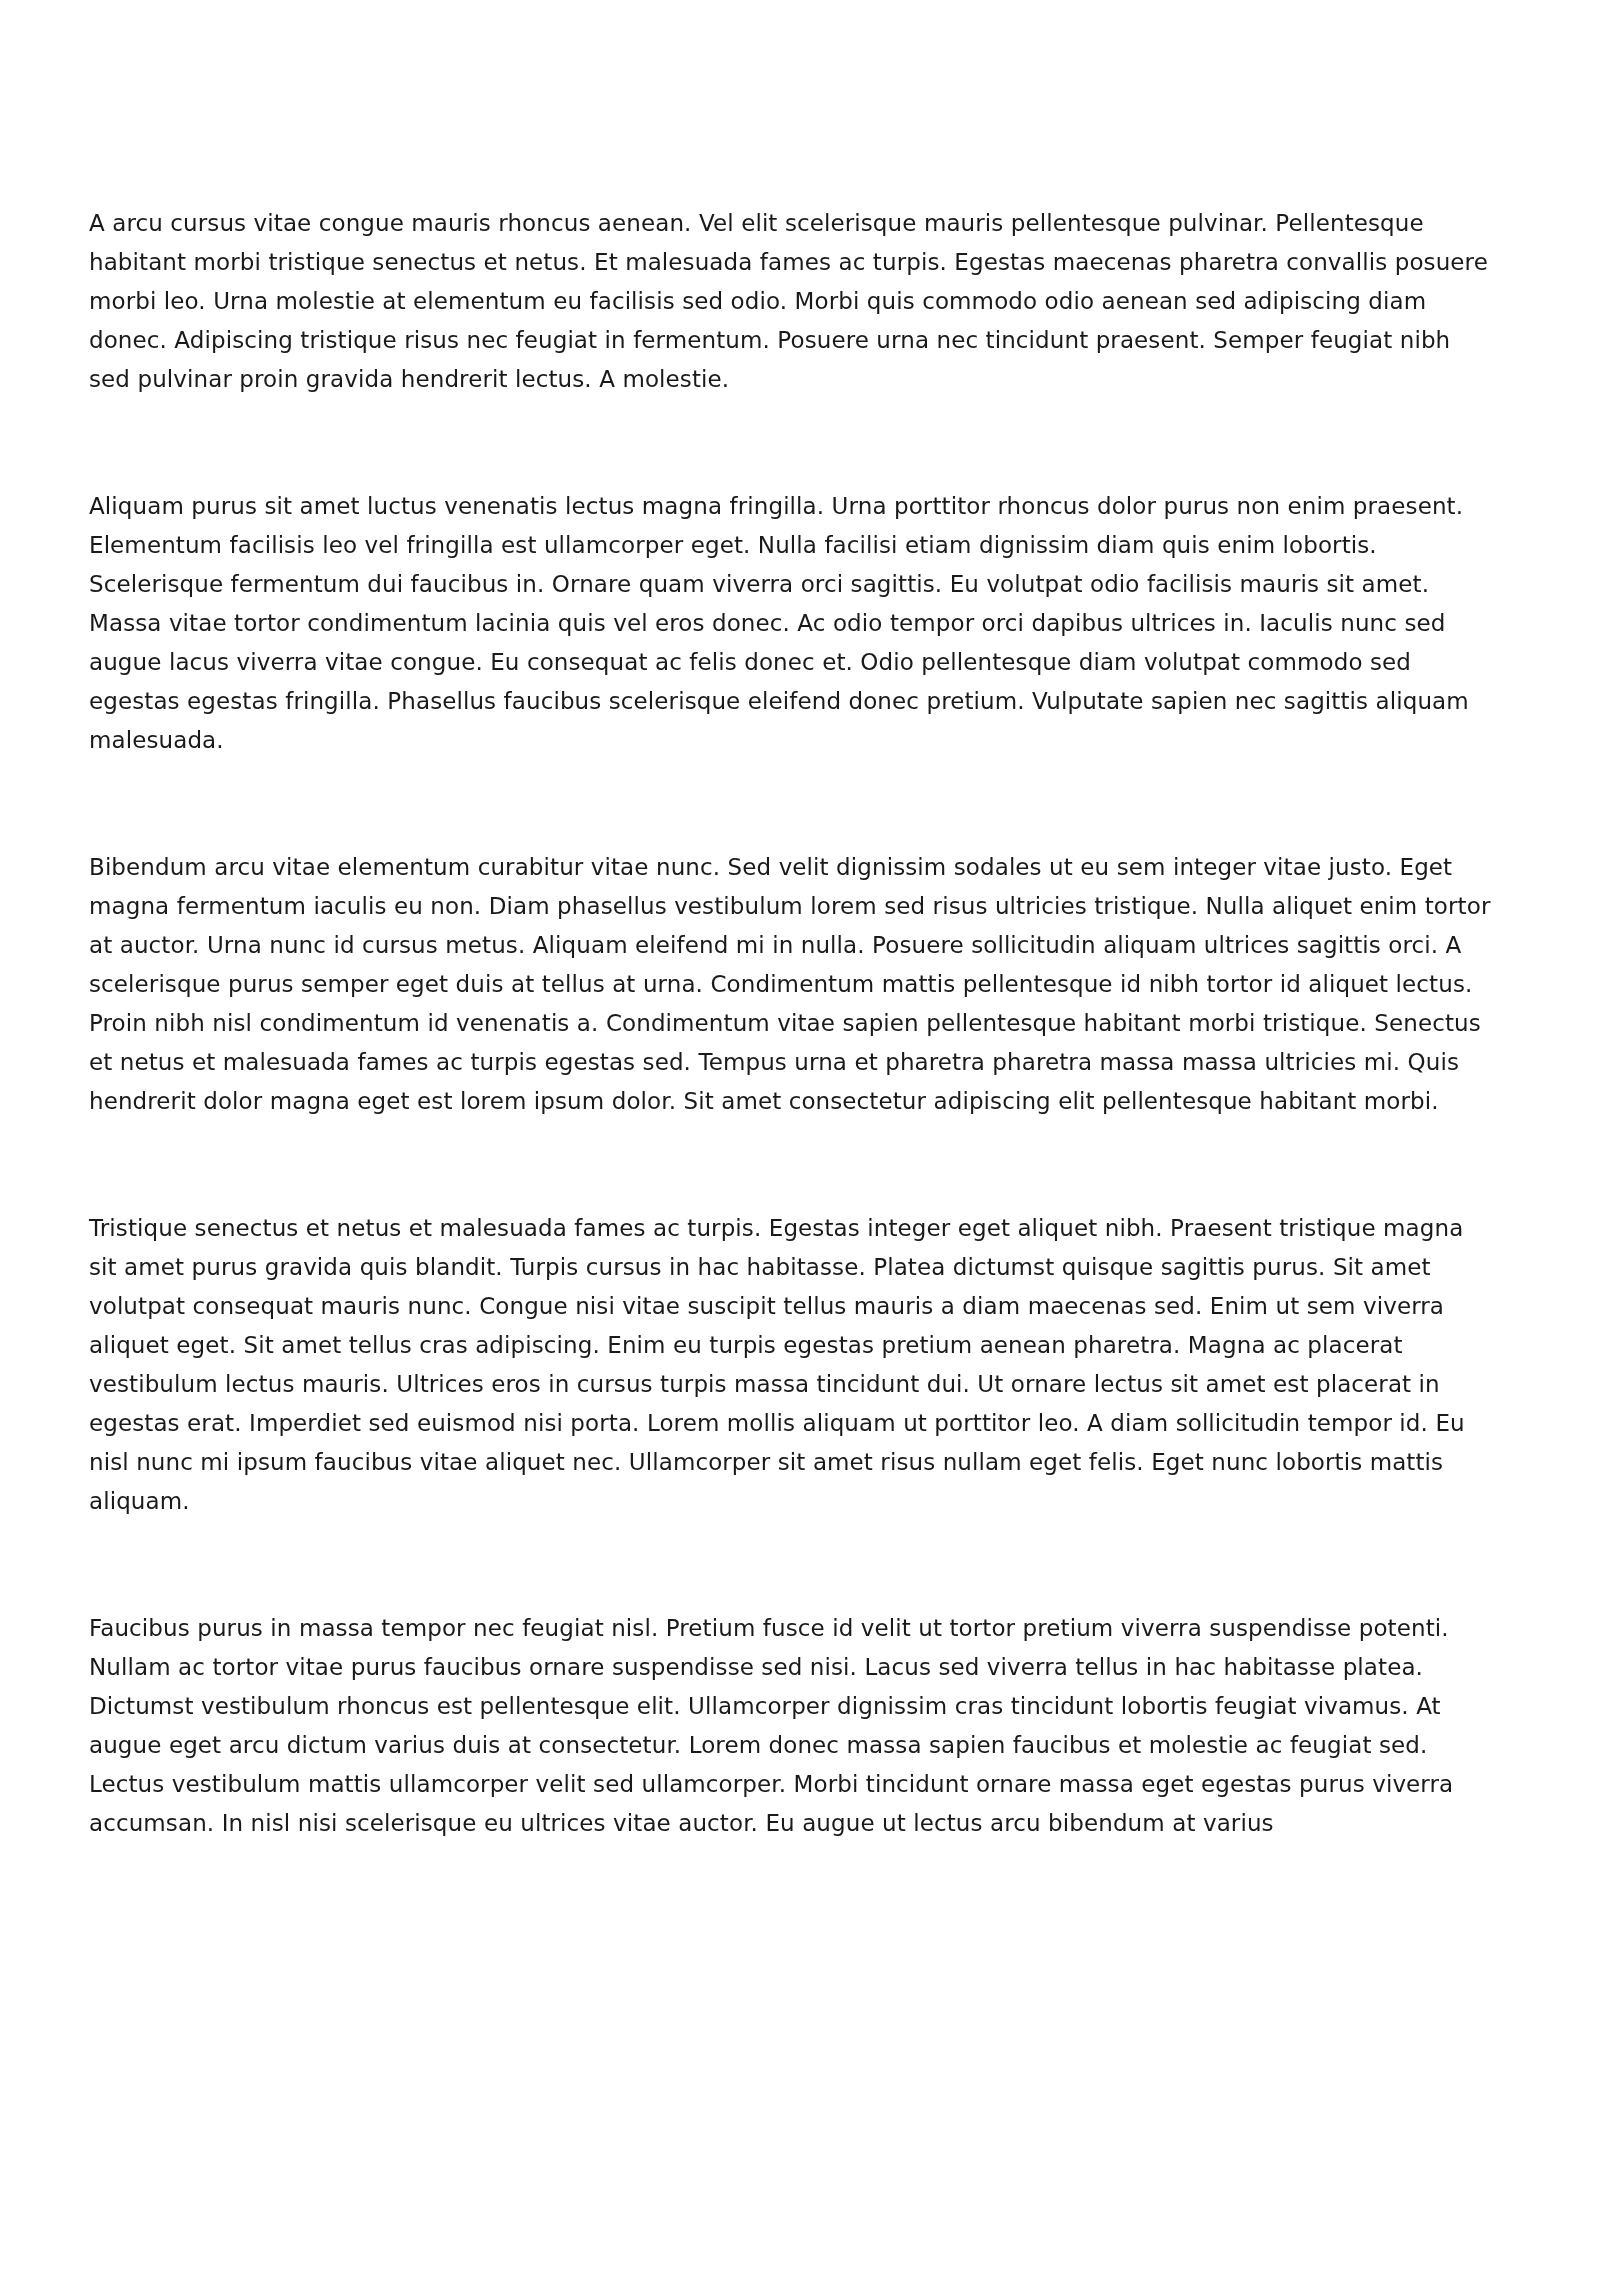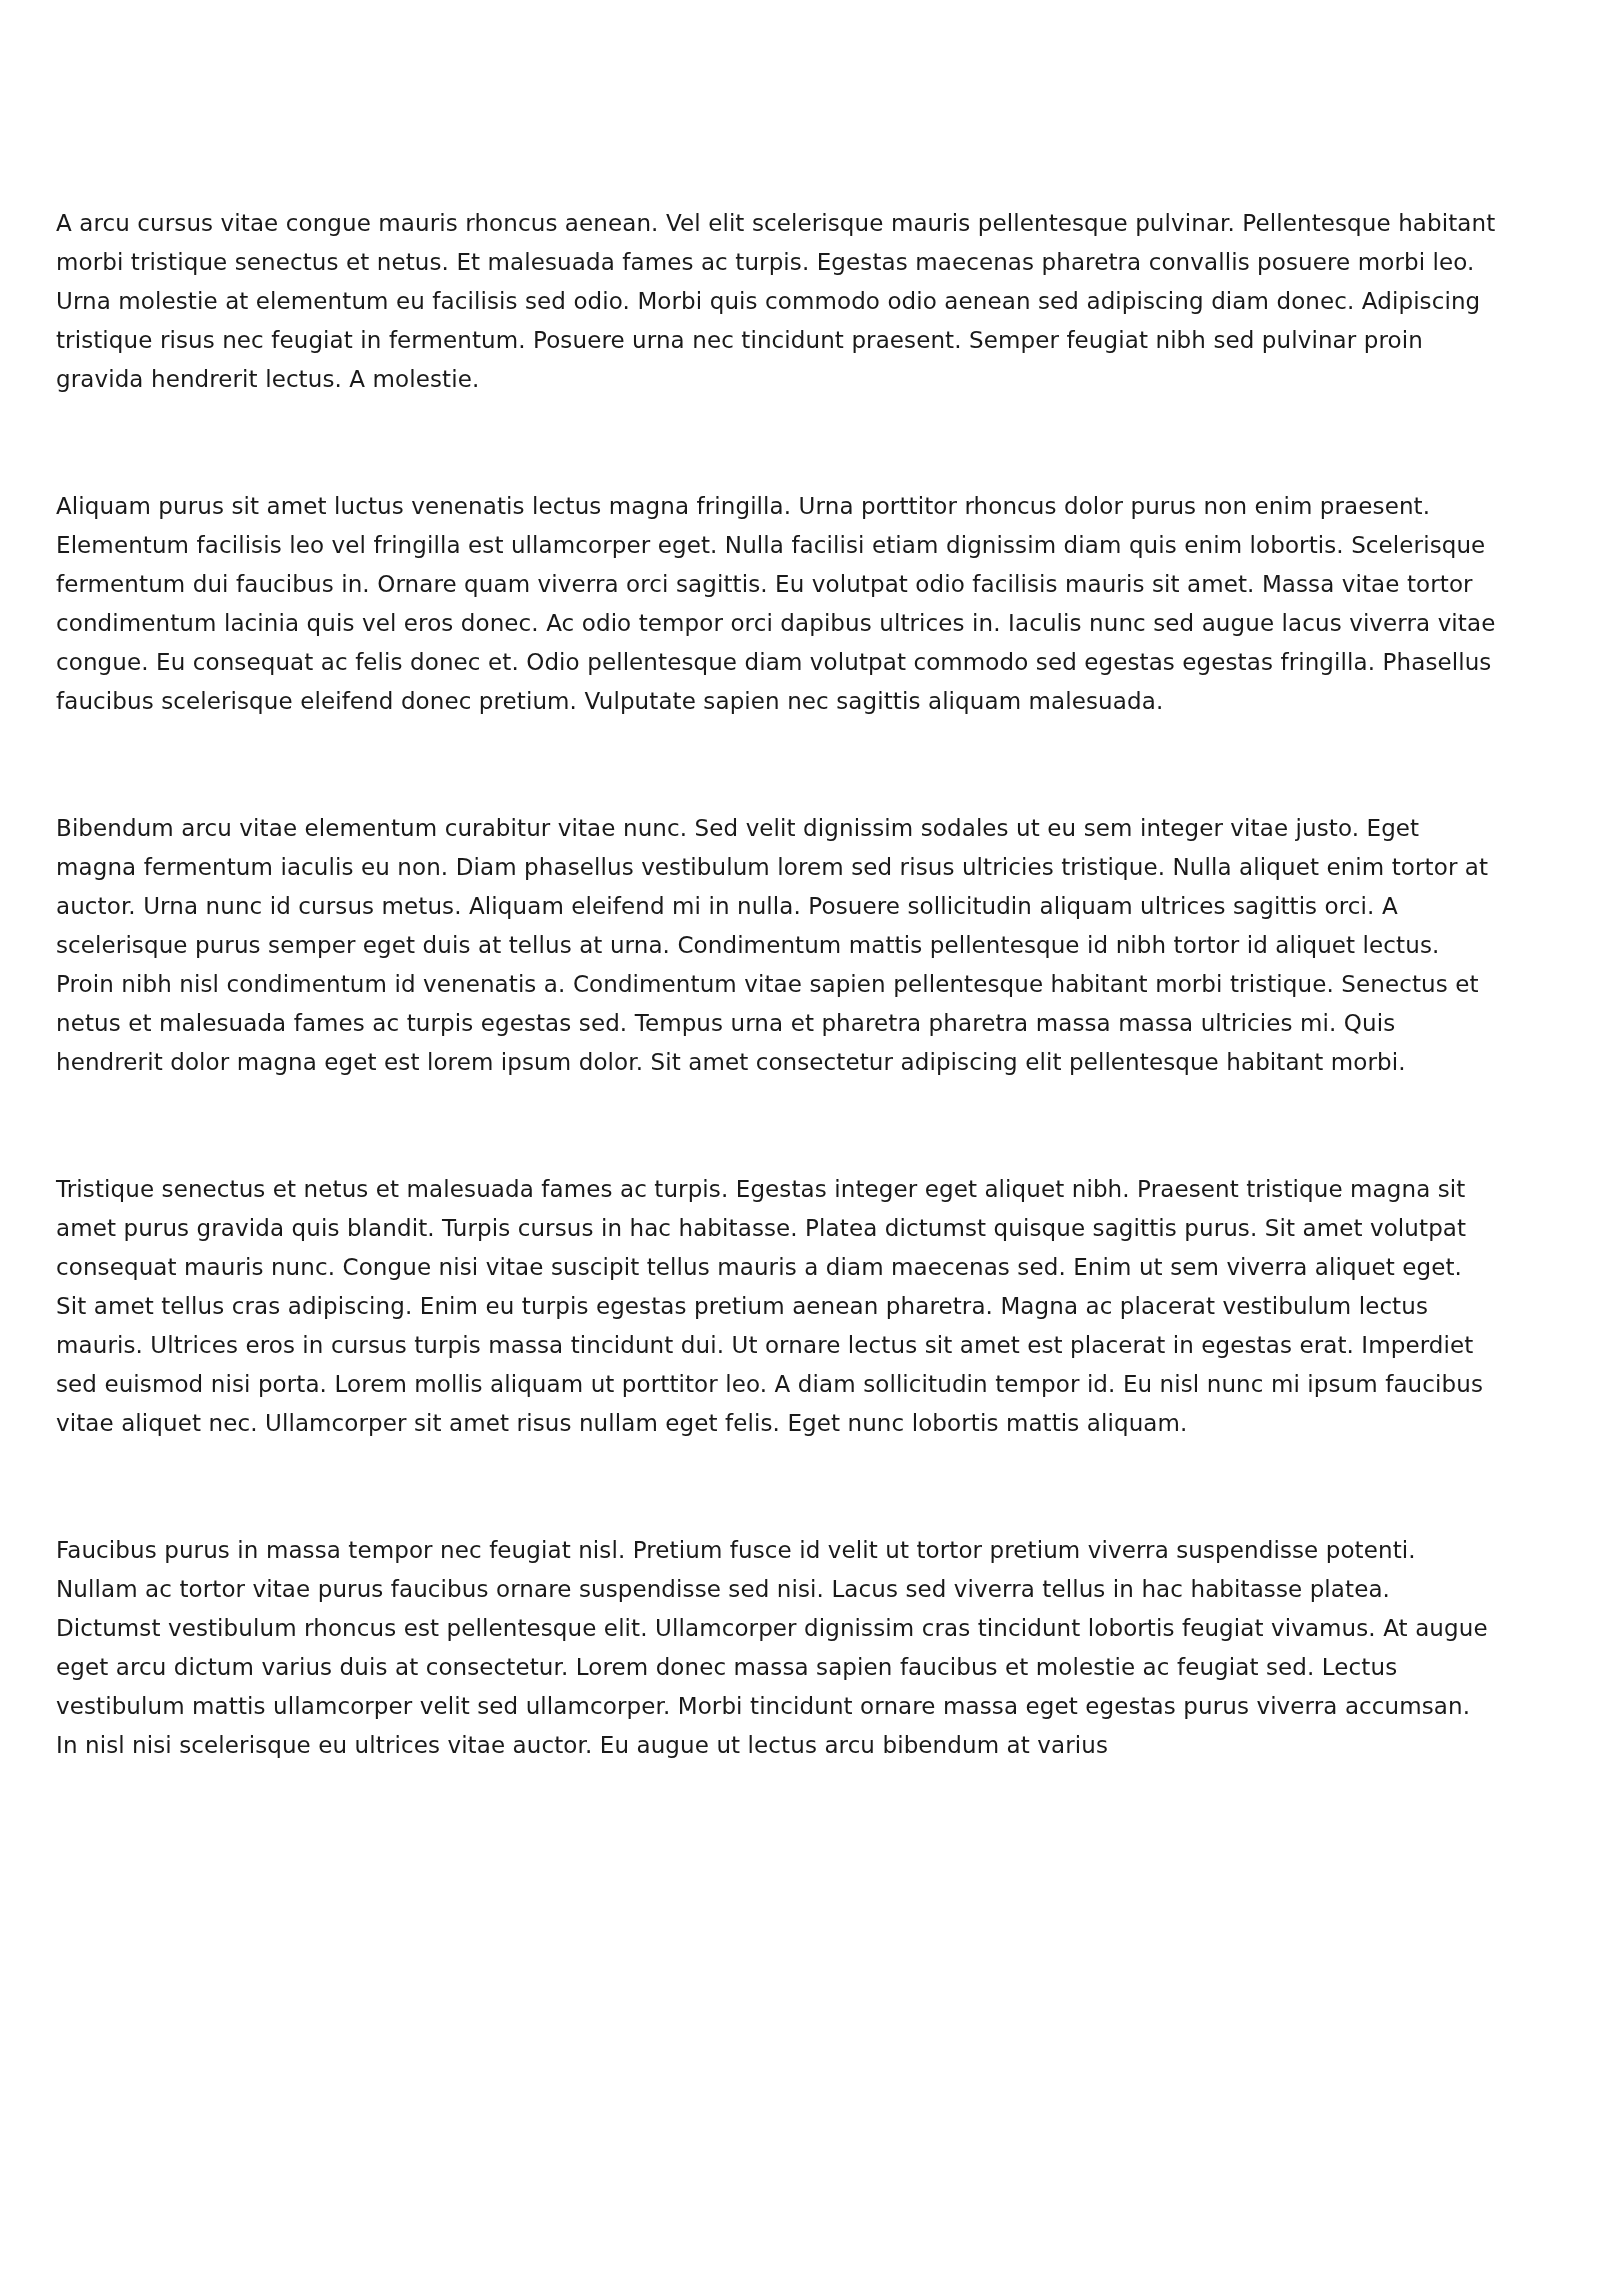--- a/index.html
+++ b/index.html
@@ -10,21 +10,21 @@
   body {
     width: 1621px;
     height: 2293px;
     overflow: hidden;
   }
   .page {
     box-sizing: border-box;
     width: 1621px;
     height: 2293px;
     background: #ffffff;
-    padding: 204px 123px 0 56px;
+    padding: 204px 123px 0 89px;
     font-family: "DejaVu Sans", "Liberation Sans", sans-serif;
     font-size: 23px;
     line-height: 39px;
     letter-spacing: 0.1px;
     color: #1a1a1a;
     text-align: left;
   }
   .page p {
     margin: 0 0 88px 0;
     padding: 0;

